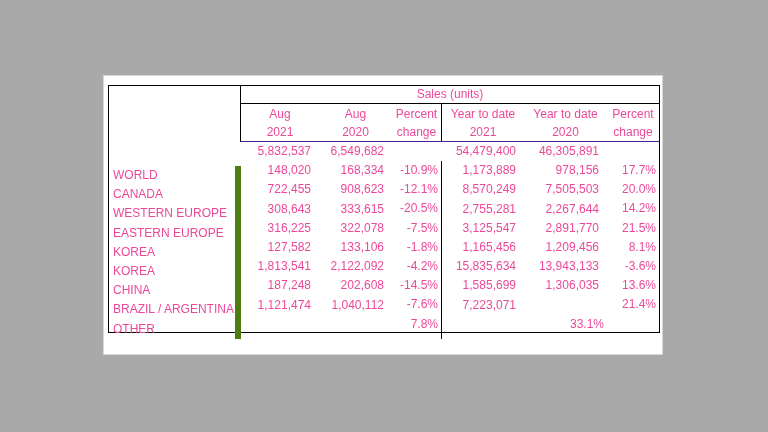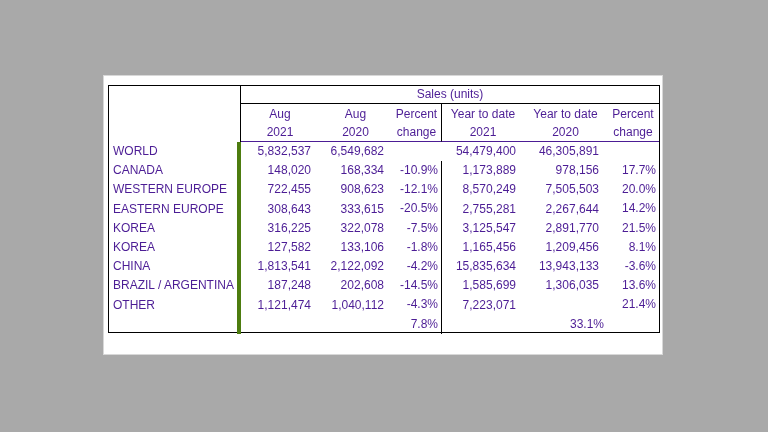--- a/index.html
+++ b/index.html
@@ -17,21 +17,21 @@
     background: #ffffff;
     border: 1px solid #d8d8d8;
     box-sizing: border-box;
   }
   .tbl {
     position: absolute;
     left: 4px; top: 9px;
     width: 552px; height: 248px;
     border: 1px solid #000;
     box-sizing: border-box;
-    color: #4c1d95;
+    color: #ec4899;
     font-size: 12px;
   }
   .trow {
     display: grid;
     grid-template-columns: 132px 78px 73px 50px 82px 83px 52px;
     box-sizing: border-box;
   }
   .cell { box-sizing: border-box; white-space: nowrap; overflow: visible; }
   
   .hdr1 { height: 18px; }
@@ -50,21 +50,22 @@
     line-height: 18px;
     padding-top: 1px;
     border-bottom: 1px solid #4c1d95;
   }
   .hdr2 .hcell span { display: block; }
   .hdr2 .c2 { border-right: 1px solid #000; }
   
   .trow.data { height: 19.2px; line-height: 19.2px; }
   .trow.data .label-cell {
     padding-left: 4px;
-    border-right: 4px solid #4d7c0f;
+    border-right: 6px solid #4d7c0f;
+    margin-top: 24px;
   }
   .trow.data .num { text-align: right; padding-right: 8px; }
   .trow.data .pct { text-align: right; padding-right: 3px; margin-top: 19px; }
   .trow.data .c2 { border-right: 1px solid #000; }
 </style>
 </head>
 <body>
 
 <div class="page">
   <div class="tbl">
@@ -163,21 +164,21 @@
           <div class="cell num c1">2,122,092</div>
           <div class="cell pct c2">-14.5%</div>
           <div class="cell num c3">15,835,634</div>
           <div class="cell num c4">13,943,133</div>
           <div class="cell pct c5">13.6%</div>
         </div>
         <div class="trow data">
           <div class="cell label-cell">BRAZIL / ARGENTINA</div>
           <div class="cell num c0">187,248</div>
           <div class="cell num c1">202,608</div>
-          <div class="cell pct c2">-4.3%</div>
+          <div class="cell pct c2">-7.6%</div>
           <div class="cell num c3">1,585,699</div>
           <div class="cell num c4">1,306,035</div>
           <div class="cell pct c5">21.4%</div>
         </div>
         <div class="trow data">
           <div class="cell label-cell">OTHER</div>
           <div class="cell num c0">1,121,474</div>
           <div class="cell num c1">1,040,112</div>
           <div class="cell pct c2">7.8%</div>
           <div class="cell num c4">7,223,071</div>

